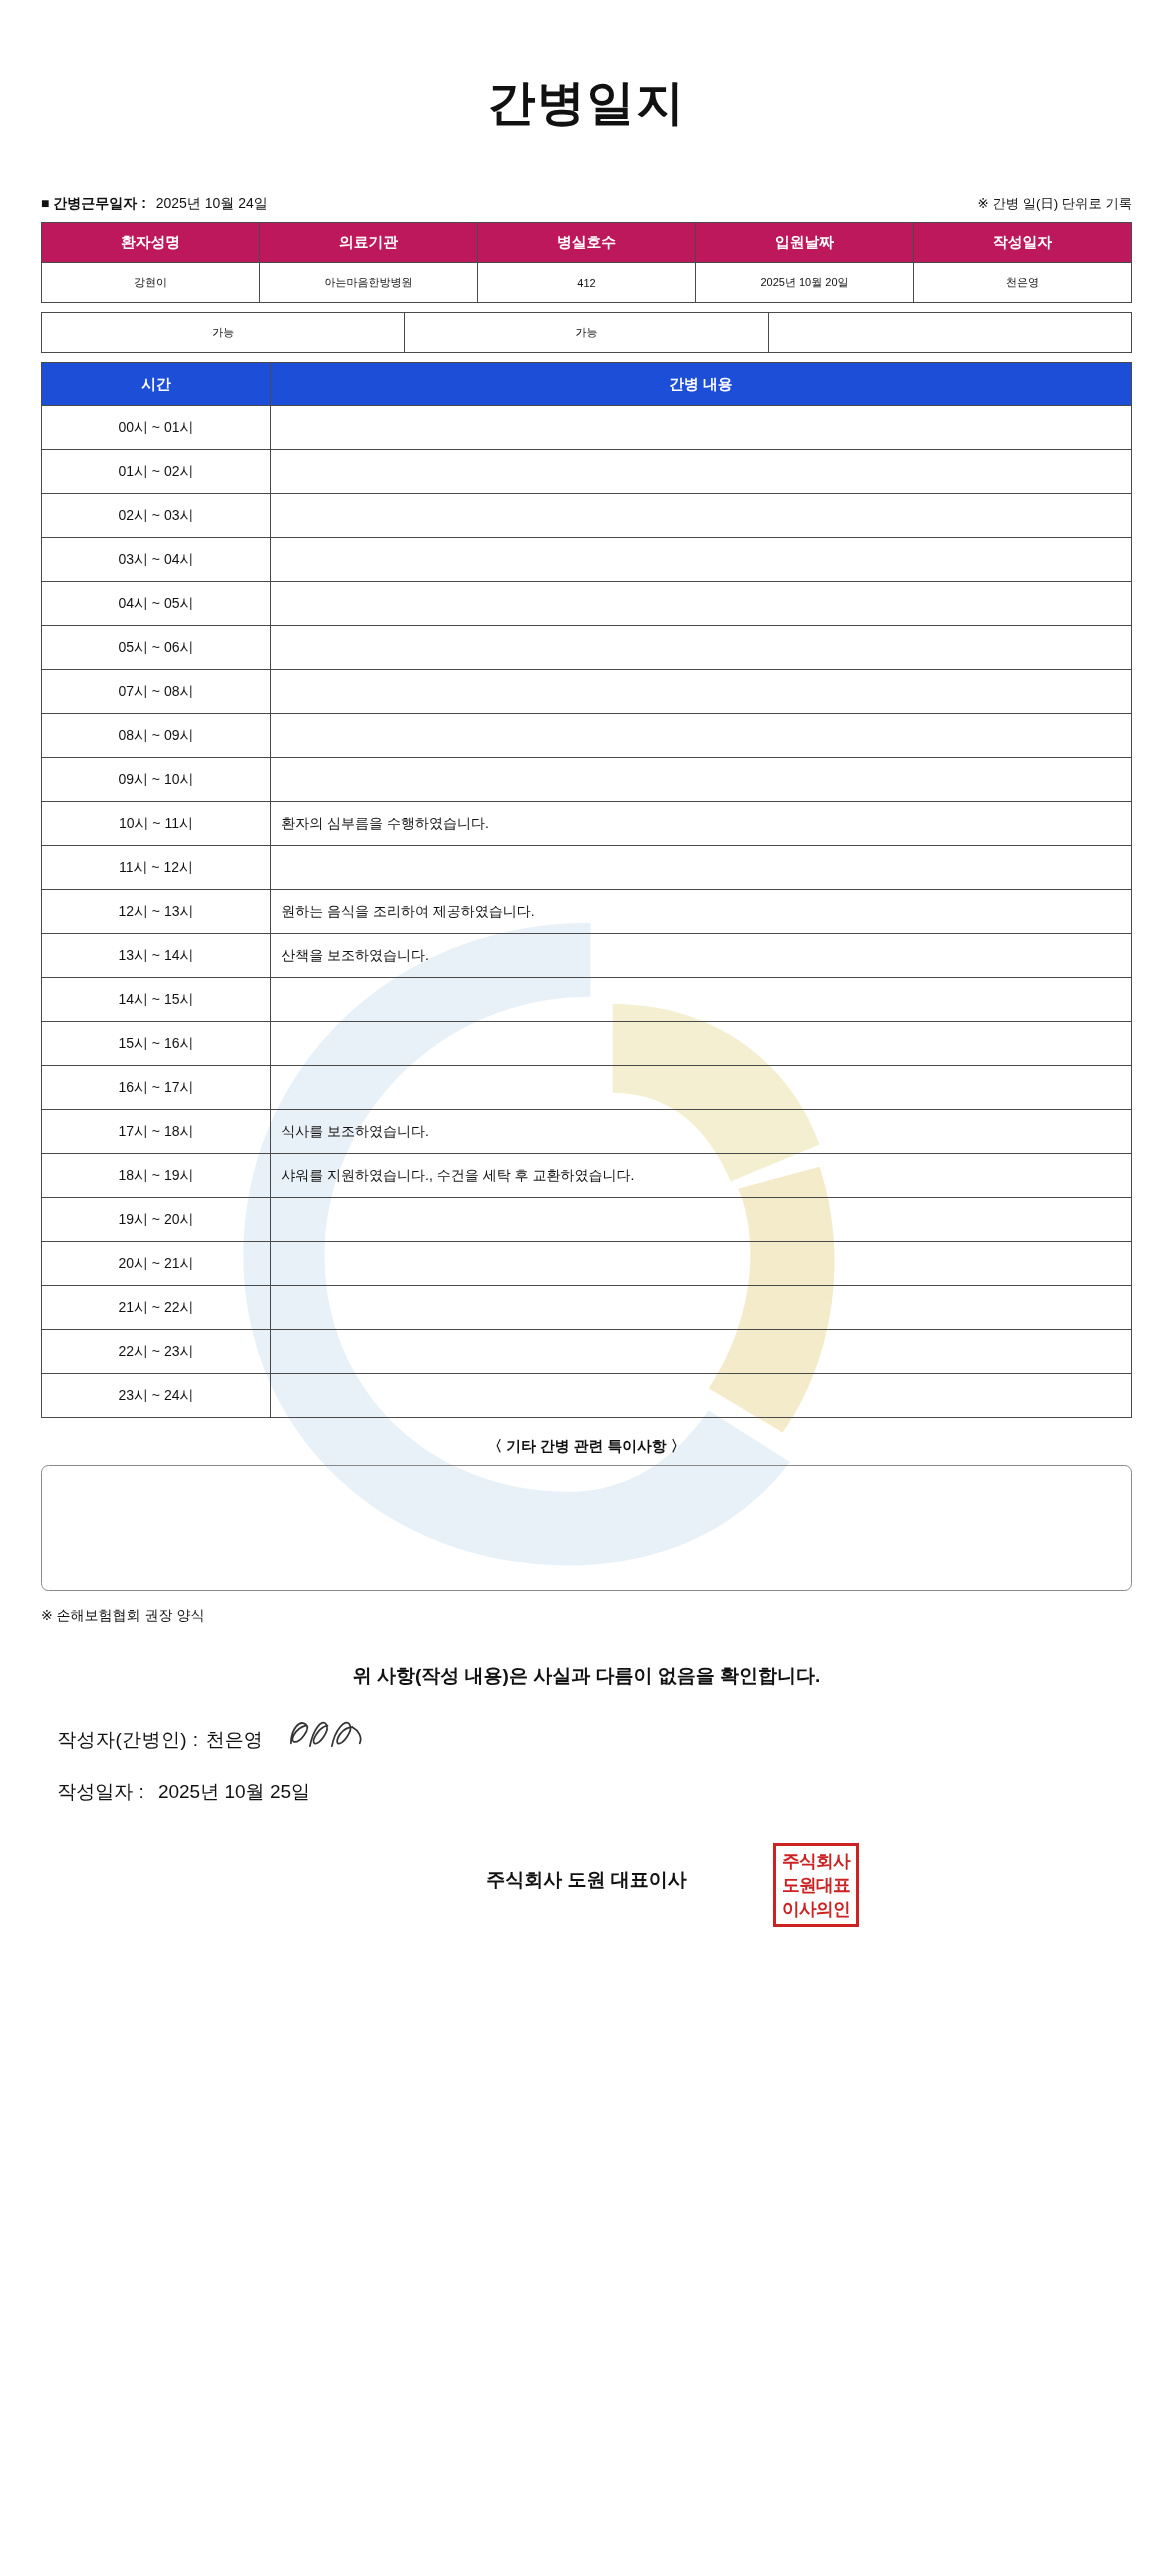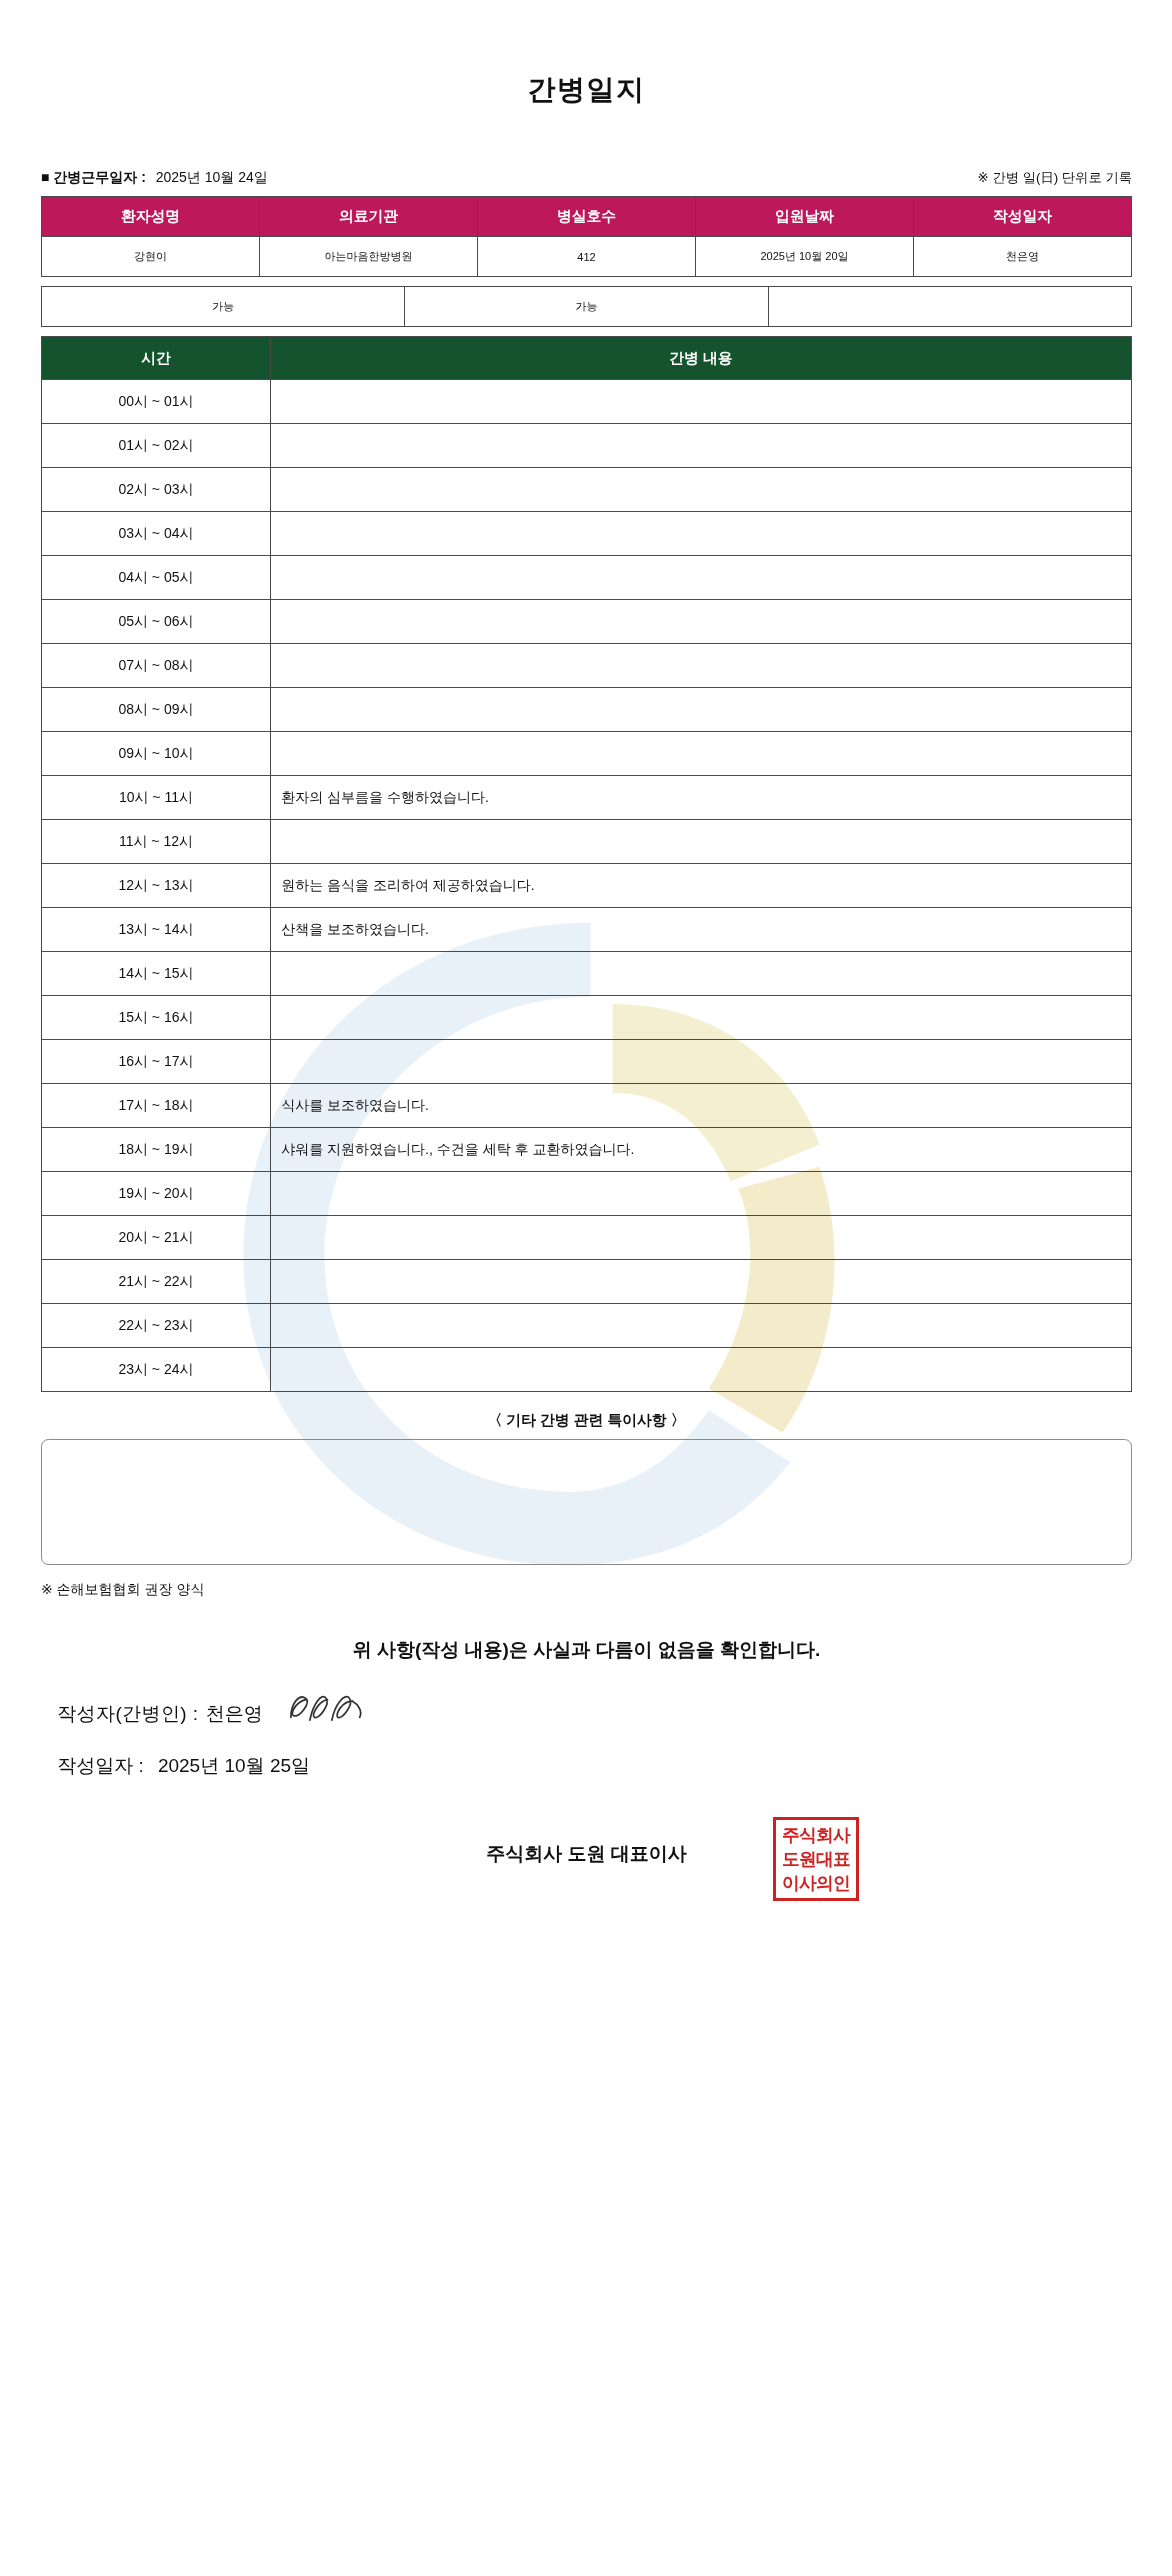--- a/index.html
+++ b/index.html
@@ -31,21 +31,21 @@
   .page {
     position: relative;
     z-index: 2;
     width: 1173px;
     box-sizing: border-box;
     padding: 0 41px;
   }
 
   .doc-title {
     text-align: center;
-    font-size: 28px;
+    font-size: 48px;
     font-weight: bold;
     letter-spacing: 1.5px;
     padding-top: 71px;
     padding-bottom: 7.4px;
   }
 
   .meta-row {
     display: flex;
     justify-content: space-between;
     align-items: flex-end;
@@ -78,21 +78,21 @@
     font-size: 14.8px;
   }
 
   table.hours {
     width: 100%;
     border-collapse: collapse;
     table-layout: fixed;
     margin-top: 8.9px;
   }
   table.hours th.hdr {
-    background: #14532d;
+    background: #1d4ed8;
     color: #fff;
     font-weight: bold;
     font-size: 14.8px;
     border: 0.7px solid #4a4a4a;
     height: 40px;
   }
   table.hours td {
     border: 0.7px solid #4a4a4a;
     height: 44px;
     font-size: 14px;

